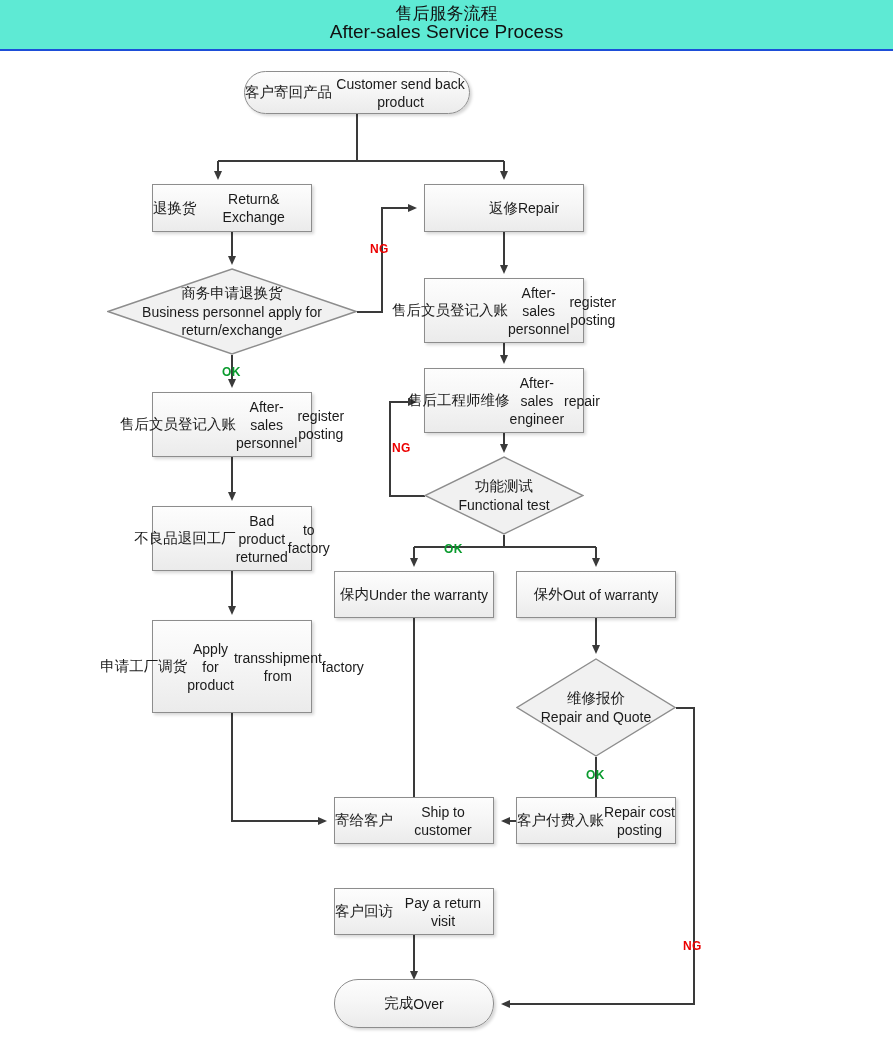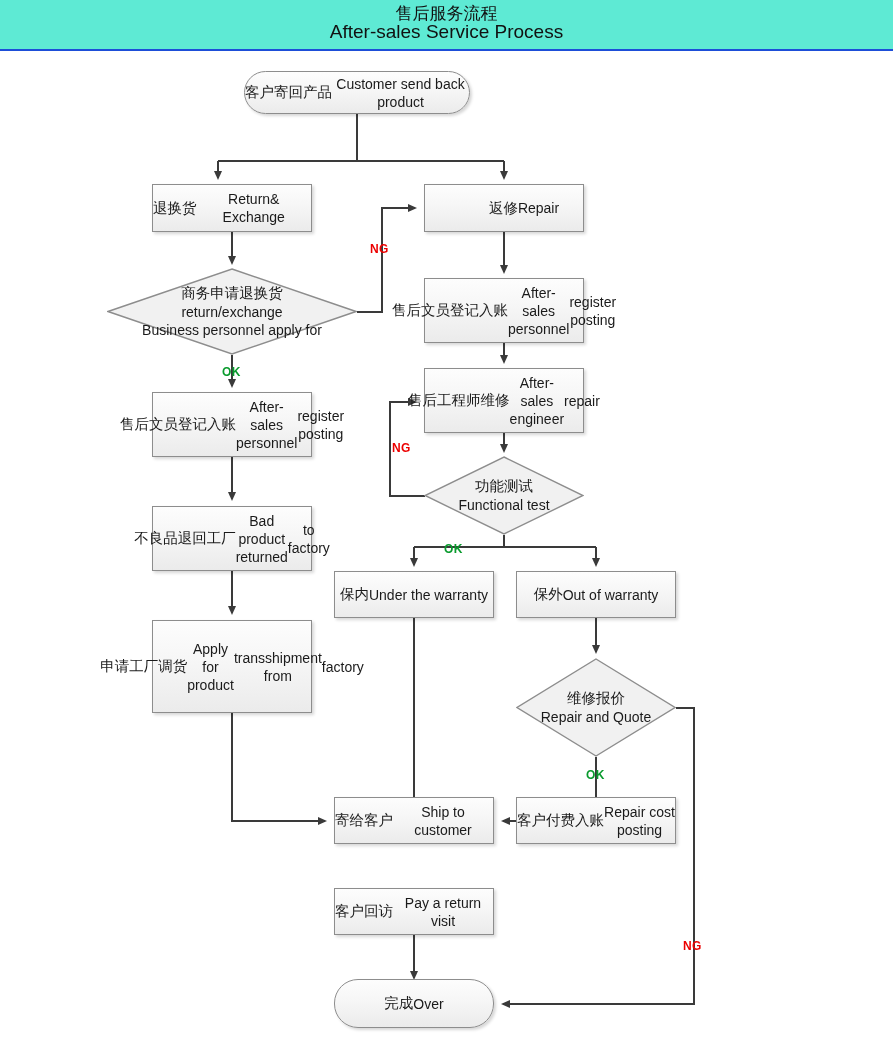--- a/index.html
+++ b/index.html
@@ -163,22 +163,22 @@
       <div class="cn">返修</div>
       <div class="en">Repair</div>
     </div>
 
     <div class="diamond" style="left:107px;top:217px;width:250px;height:87px;">
       <svg class="dshape" viewBox="0 0 250 87" preserveAspectRatio="none">
         <polygon points="125,1 249,43.5 125,86 1,43.5" fill="#f1f1f1" stroke="#8d8d8d" stroke-width="1.4"></polygon>
       </svg>
       <div class="dlabel">
         <div class="cn">商务申请退换货</div>
+        <div class="en">Business personnel apply for</div>
         <div class="en">return/exchange</div>
-        <div class="en">Business personnel apply for</div>
       </div>
     </div>
 
     <div class="node" style="left:152px;top:341px;width:160px;height:65px;">
       <div class="cn">售后文员登记入账</div>
       <div class="en">After-sales personnel</div>
       <div class="en">register posting</div>
     </div>
 
     <div class="node" style="left:424px;top:227px;width:160px;height:65px;">

